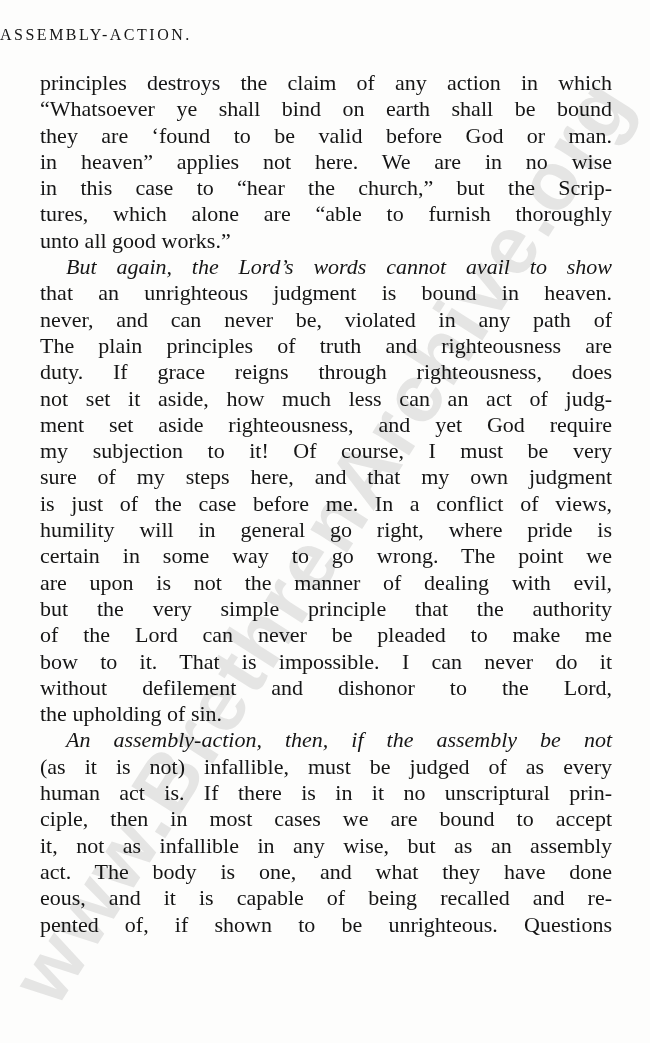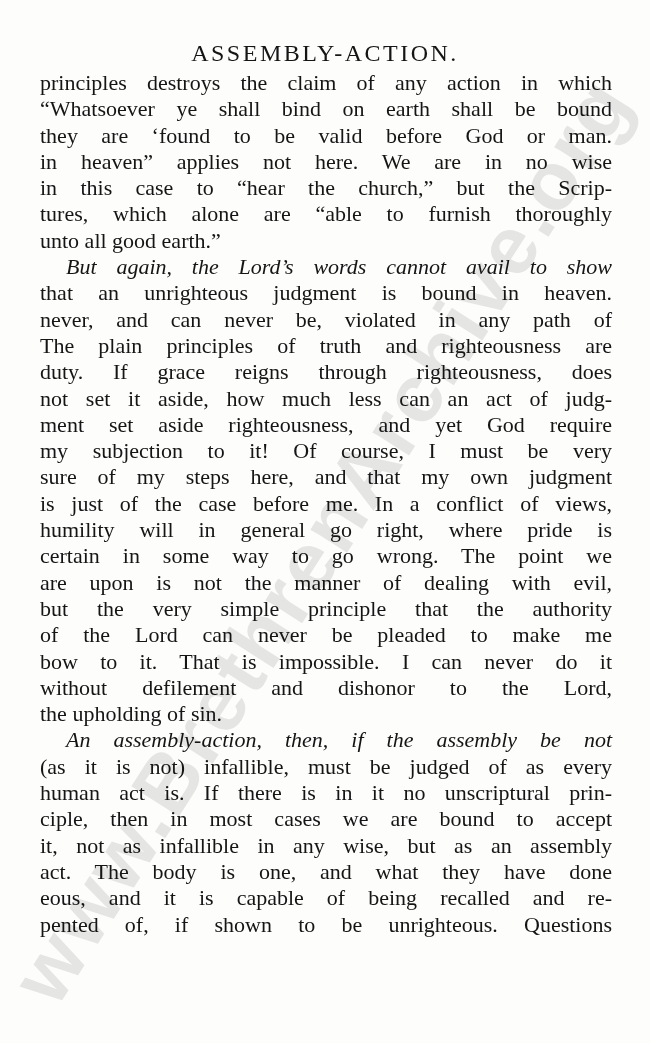--- a/index.html
+++ b/index.html
@@ -25,25 +25,24 @@
     font-weight: bold;
     font-size: 82px;
     letter-spacing: 3px;
     color: rgba(70, 70, 70, 0.13);
     white-space: nowrap;
     z-index: 1;
     user-select: none;
   }
   .running-head {
     position: absolute;
-    top: 40px;
+    top: 26px;
     left: 0;
     width: 100%;
-    text-align: center;
-    font-size: 24px;
+    font-size: 16px;
     letter-spacing: 2.5px;
     z-index: 2;
   }
   .body-text {
     position: absolute;
     top: 70px;
     left: 40px;
     width: 572px;
     font-size: 22px;
     line-height: 26.3px;
@@ -72,21 +71,21 @@
   <div class="watermark">www.BrethrenArchive.org</div>
   <div class="running-head">ASSEMBLY-ACTION.</div>
   <div class="body-text">
       <div class="paragraph">
         <div class="line">principles destroys the claim of any action in which</div>
         <div class="line">“Whatsoever ye shall bind on earth shall be bound</div>
         <div class="line">they are ‘found to be valid before God or man.</div>
         <div class="line">in heaven” applies not here.  We are in no wise</div>
         <div class="line">in this case to “hear the church,” but the Scrip-</div>
         <div class="line">tures, which alone are “able to furnish thoroughly</div>
-        <div class="line last">unto all good earth.”</div>
+        <div class="line last">unto all good works.”</div>
       </div>
       <div class="paragraph">
         <div class="line indent">But again, the Lord’s words cannot avail to show</div>
         <div class="line">that an unrighteous judgment is bound in heaven.</div>
         <div class="line">never, and can never be, violated in any path of</div>
         <div class="line">The plain principles of truth and righteousness are</div>
         <div class="line">duty.  If grace reigns through righteousness, does</div>
         <div class="line">not set it aside, how much less can an act of judg-</div>
         <div class="line">ment set aside righteousness, and yet God require</div>
         <div class="line">my subjection to it!  Of course, I must be very</div>

